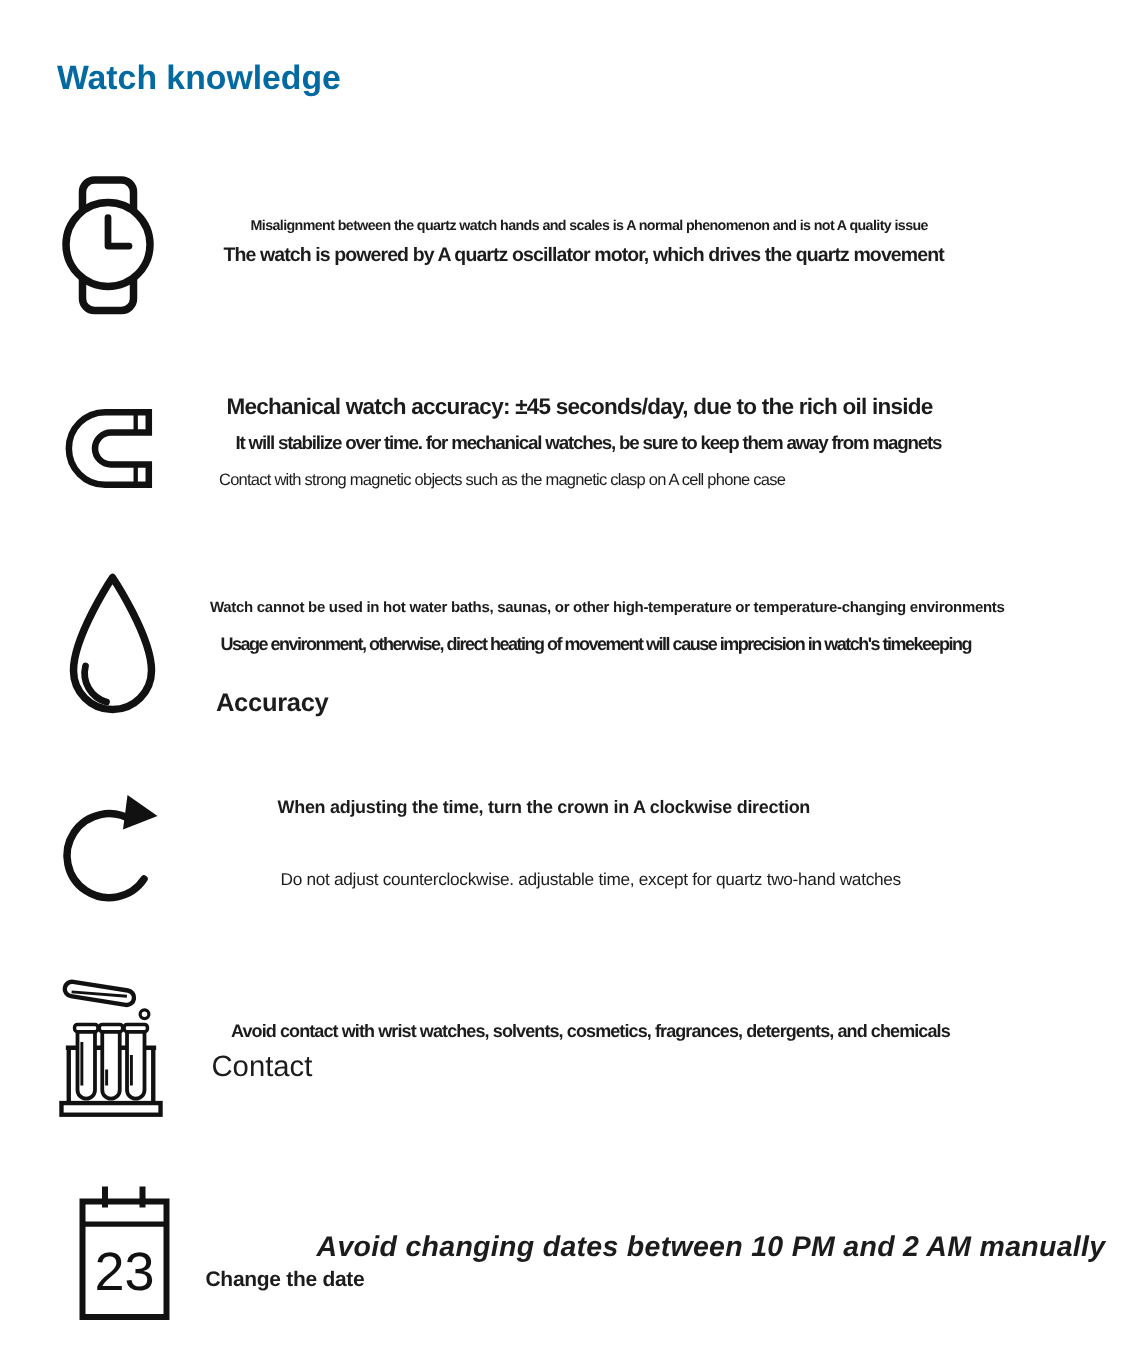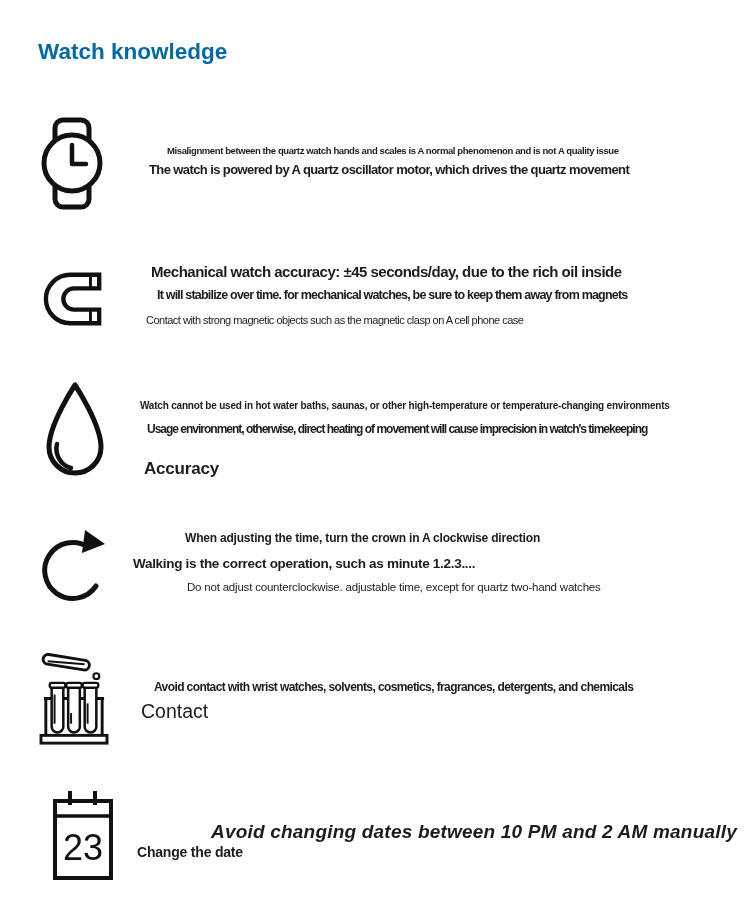--- a/index.html
+++ b/index.html
@@ -84,21 +84,20 @@
   <div class="line s3l2">Usage environment, otherwise, direct heating of movement will cause imprecision in watch's timekeeping</div>
   <div class="line s3l3">Accuracy</div>
 
   <div class="icon icon-s4">
     <svg viewBox="0 0 70 85" aria-hidden="true">
       <path d="M56 63 A28 28 0 1 1 48 24" fill="none" stroke="#111" stroke-width="5" stroke-linecap="round"></path>
       <polygon points="45,7 65,21 42,30" fill="#111"></polygon>
     </svg>
   </div>
   <div class="line s4l1">When adjusting the time, turn the crown in A clockwise direction</div>
-  <div class="line s4l2">Walking is the correct operation, such as minute 1.2.3....</div>
   <div class="line s4l3">Do not adjust counterclockwise. adjustable time, except for quartz two-hand watches</div>
 
   <div class="icon icon-s5">
     <svg viewBox="0 0 72 104" aria-hidden="true">
       <g transform="rotate(9 30 16)">
         <rect x="4" y="11" width="48" height="10" rx="5" fill="none" stroke="#111" stroke-width="3"></rect>
         <line x1="9" y1="18" x2="47" y2="15" stroke="#111" stroke-width="2"></line>
       </g>
       <circle cx="59" cy="30" r="3" fill="none" stroke="#111" stroke-width="2.2"></circle>
       <line x1="5" y1="53" x2="67" y2="53" stroke="#111" stroke-width="3"></line>

